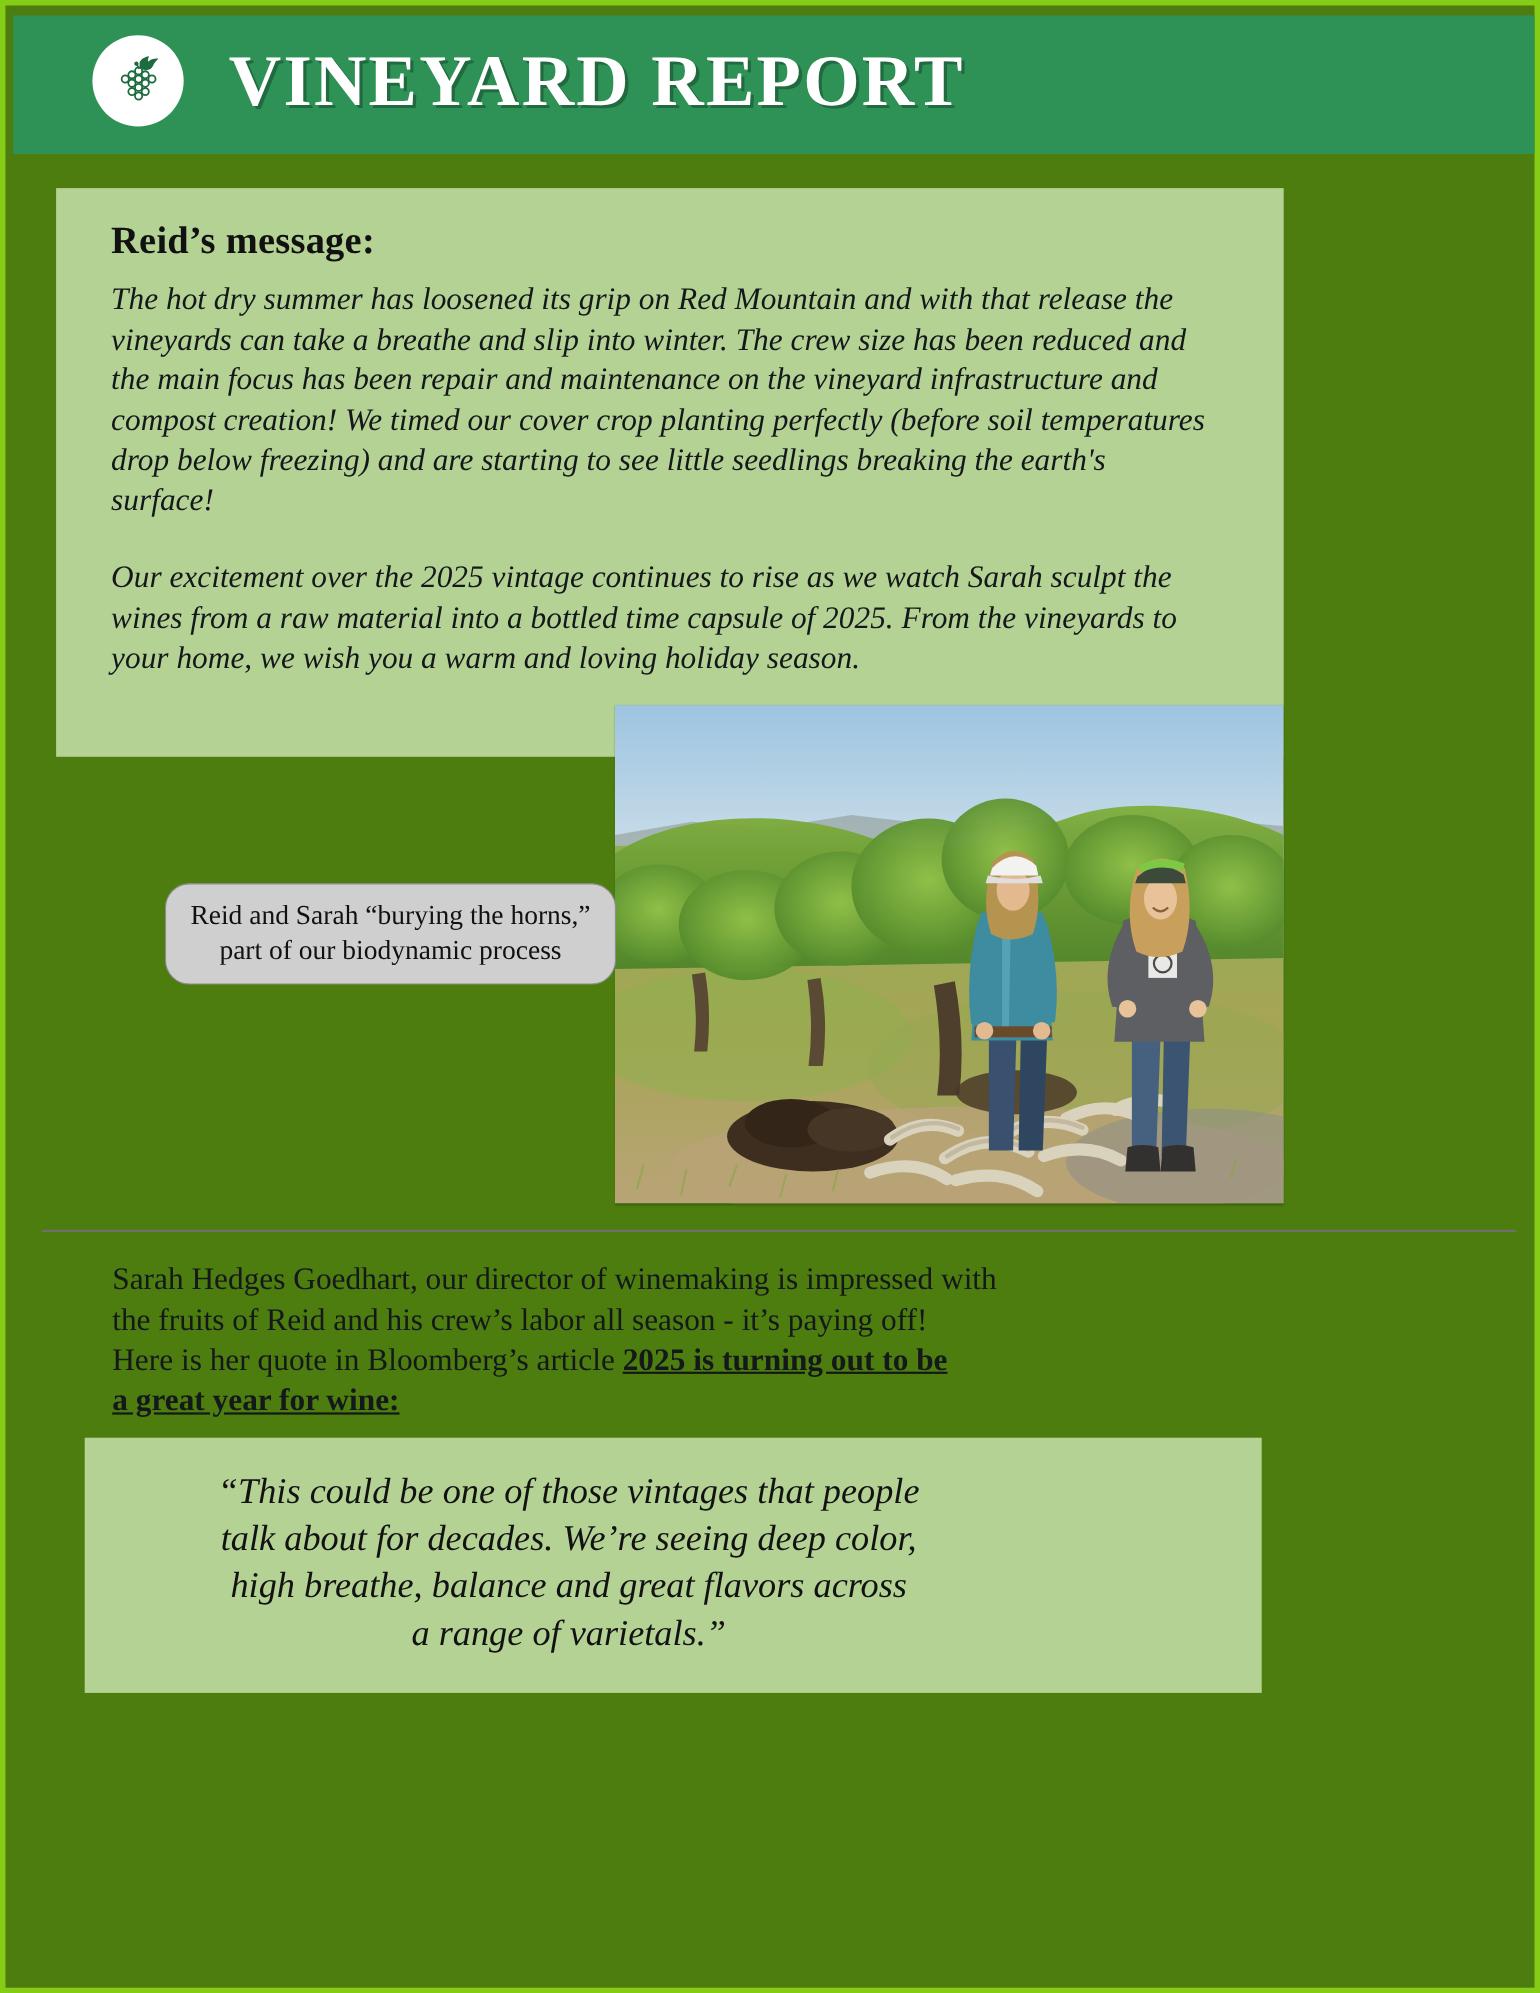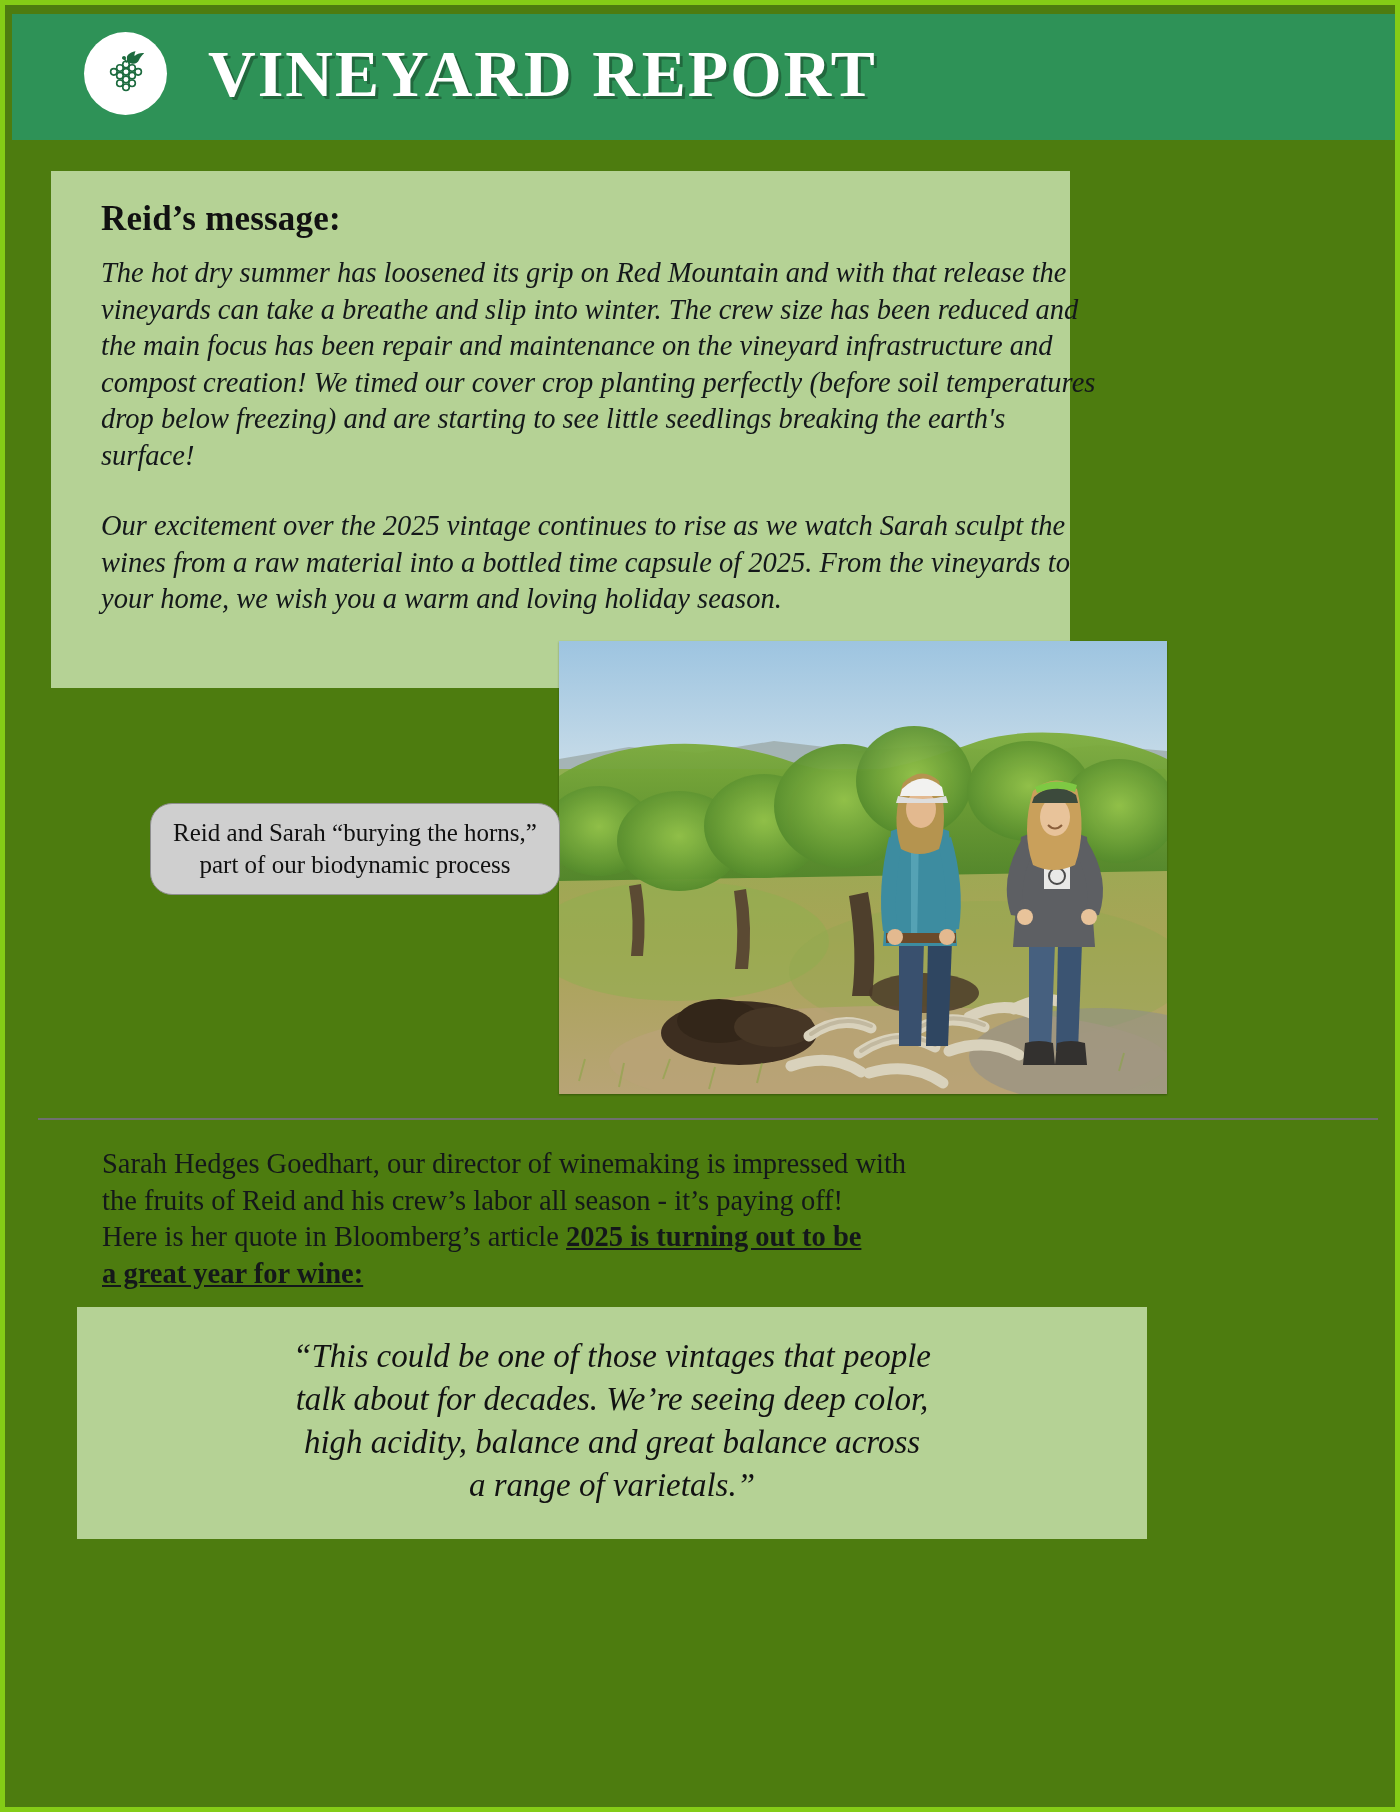--- a/index.html
+++ b/index.html
@@ -60,21 +60,21 @@
     white-space: nowrap;
     font-stretch: condensed;
     transform: scaleX(1.0);
   }
 
   
   .message-panel {
     position: absolute;
     left: 46px;
     top: 166px;
-    width: 1019px;
+    width: 1116px;
     height: 517px;
     background: #b5d295;
   }
   .message-inner {
     position: absolute;
     left: 50px;
     top: 26px;
     width: 1000px;
   }
   .message-heading {
@@ -156,21 +156,21 @@
   
   .quote-panel {
     position: absolute;
     left: 72px;
     top: 1302px;
     width: 1070px;
     height: 232px;
     background: #b5d295;
     display: flex;
     align-items: flex-start;
-    justify-content: center;
+    justify-content: flex-start;
   }
   .quote-text {
     font-style: italic;
     font-size: 33px;
     line-height: 43px;
     color: #121212;
     text-align: center;
     padding-top: 28px;
     width: 880px;
   }
@@ -363,18 +363,18 @@
     <p>Sarah Hedges Goedhart, our director of winemaking is impressed with</p>
     <p>the fruits of Reid and his crew’s labor all season - it’s paying off!</p>
     <p><span>Here is her quote in Bloomberg’s article </span><b>2025 is turning out to be</b></p>
     <p><b>a great year for wine:</b></p>
   </div>
 
   <div class="quote-panel">
     <div class="quote-text">
       <span>“This could be one of those vintages that people</span><br>
       <span>talk about for decades. We’re seeing deep color,</span><br>
-      <span>high acidity, balance and great balance across</span><br>
+      <span>high breathe, balance and great flavors across</span><br>
       <span>a range of varietals.”</span>
     </div>
   </div>
 
 </div>
 
 </body></html>

